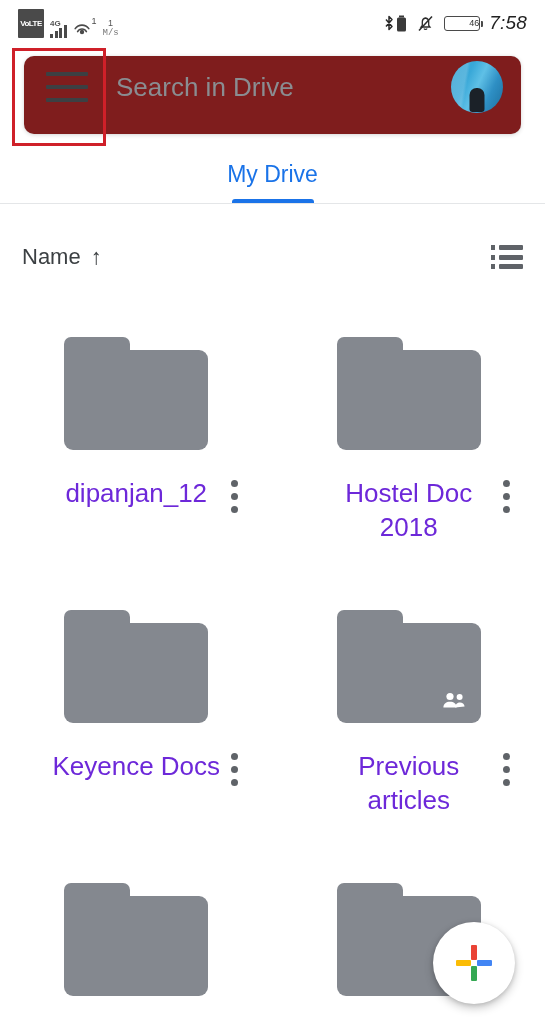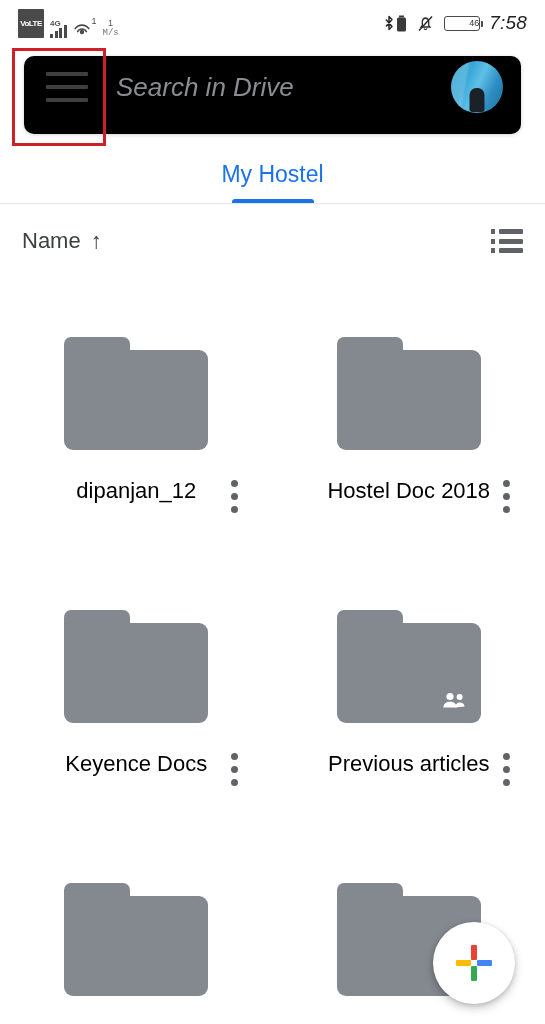--- a/index.html
+++ b/index.html
@@ -70,26 +70,25 @@
   .battery-badge::after{
     content:""; position:absolute; right:-4px; top:4px;
     width:2.5px; height:6px; background:#4a4a4a; border-radius:0 1px 1px 0;
   }
   .clock { font-size:19px; color:#222; letter-spacing:0.2px;font-style:italic; }
 
   
   .searchbar {
     position:absolute; top:56px; left:24px;
     width:497px; height:78px;
-    background:#000000;
+    background:#7f1d1d;
     border-radius:10px;
     box-shadow:0 1px 4px rgba(0,0,0,0.16), 0 0 1px rgba(0,0,0,0.10);
     display:flex; align-items:center;
     padding:0 18px 16px 22px;
-    font-style:italic;
   }
   .hamburger { width:42px; height:30px; display:flex; flex-direction:column; justify-content:space-between; cursor:pointer; }
   .hamburger span { display:block; height:4px; background:#3c4043; border-radius:1px; }
   .search-placeholder {
     flex:1;
     margin-left:28px;
     font-size:26px;
     color:#8a8d91;
     white-space:nowrap;
     overflow:hidden;
@@ -148,21 +147,21 @@
     border-radius:3px 3px 0 0;
   }
   .tabs-divider {
     position:absolute; top:203px; left:0;
     width:545px; height:1px;
     background:#e4e6e8;
   }
 
   
   .sortrow {
-    position:absolute; top:212px; left:0;
+    position:absolute; top:228px; left:0;
     width:545px; height:58px;
     display:flex; align-items:center;
     padding:0 22px;
   }
   .sort-label {
     font-size:22px; color:#3c4043;
     display:flex; align-items:center; gap:10px;
     cursor:pointer;
   }
   .sort-arrow { font-size:22px; color:#3c4043; line-height:1; }
@@ -213,22 +212,22 @@
     z-index:3;
   }
   .label-row {
     margin-top:26px;
     width:100%;
     display:flex; align-items:flex-start; justify-content:center;
     position:relative;
     padding:0 30px;
   }
   .file-label {
-    font-size:22px;
-    color:#000000;
+    font-size:26px;
+    color:#6d28d9;
     text-align:center;
     line-height:1.32;
     max-width:180px;
     word-wrap:break-word;
   }
   .kebab {
     position:absolute;
     right:34px; top:4px;
     width:8px;
     display:flex; flex-direction:column; gap:6px;
@@ -313,21 +312,21 @@
         <span></span>
     </div>
     <div class="search-placeholder">Search in Drive</div>
     <div class="avatar"></div>
   </div>
 
   <div class="annotation-box"></div>
 
   <div class="tabs">
     <div class="tab active">
-      <span>My Hostel</span>
+      <span>My Drive</span>
       <span class="indicator"></span>
     </div>
   </div>
   <div class="tabs-divider"></div>
 
   <div class="sortrow">
     <div class="sort-label">
       <span>Name</span>
       <span class="sort-arrow">↑</span>
     </div>

